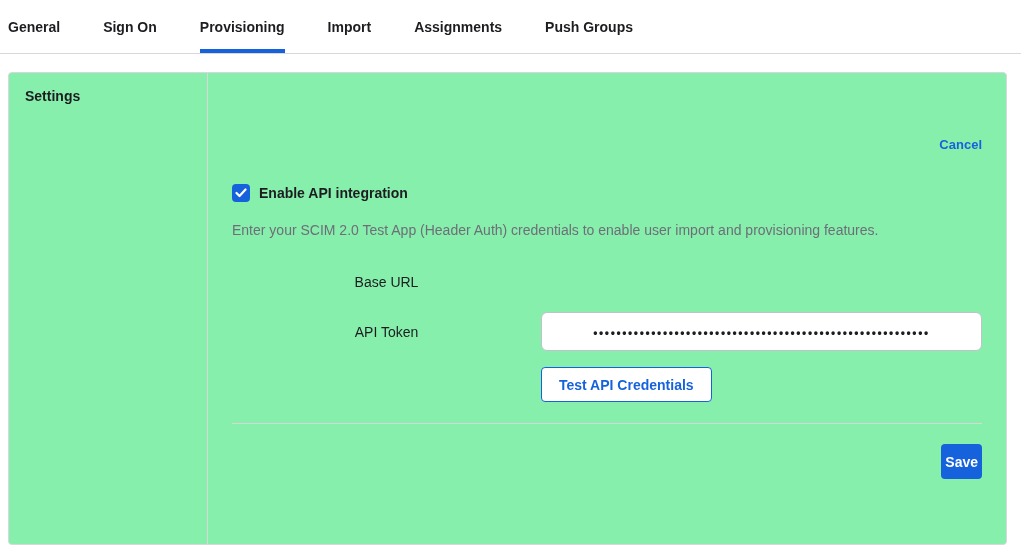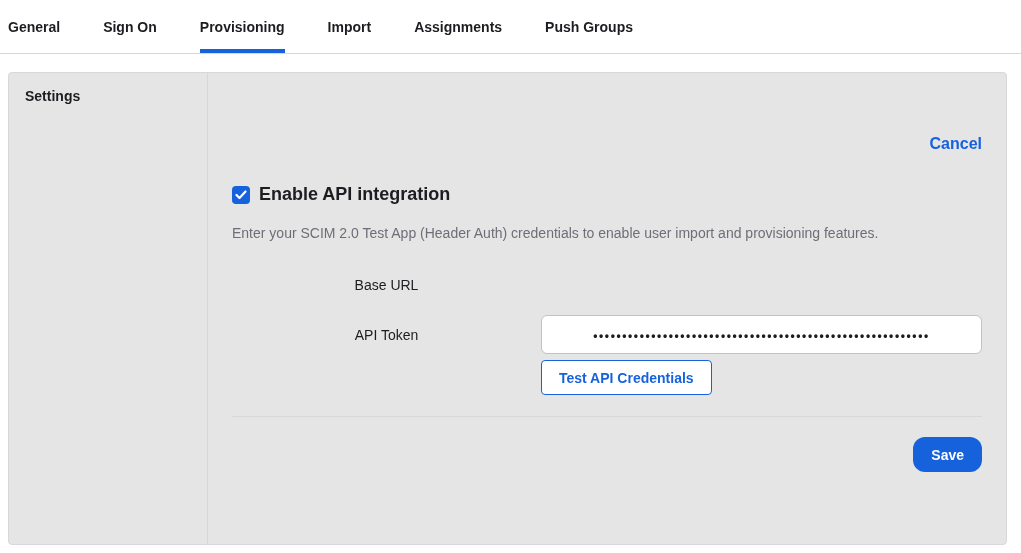--- a/index.html
+++ b/index.html
@@ -32,21 +32,21 @@
   }
   .tab.active { border-bottom-color: #1662dd; }
 
   
   .card {
     margin: 18px 14px 8px 8px;
     height: 473px;
     border: 1px solid #d7d7dc;
     border-radius: 4px;
     display: flex;
-    background: #e5e5e5;
+    background: #86efac;
   }
 
   
   .sidebar {
     width: 199px;
     flex: 0 0 199px;
     border-right: 1px solid #d7d7dc;
   }
   .sidebar-header {
     font-size: 14px;
@@ -66,21 +66,21 @@
     flex: 1;
     padding: 24px 24px 0 24px;
     position: relative;
   }
   .cancel-row {
     margin-top: 38px;
     text-align: right;
   }
   .cancel {
     color: #1662dd;
-    font-size: 16px;
+    font-size: 13px;
     font-weight: 700;
     text-decoration: none;
     cursor: pointer;
   }
 
   .checkbox-row {
     margin-top: 31px;
     display: flex;
     align-items: center;
     gap: 9px;
@@ -90,21 +90,21 @@
     background: #1662dd;
     border-radius: 4px;
     display: inline-flex;
     align-items: center;
     justify-content: center;
     cursor: pointer;
     flex: 0 0 18px;
   }
   .checkbox svg { display: block; }
   .checkbox-label {
-    font-size: 18px;
+    font-size: 14px;
     font-weight: 700;
   }
 
   .description {
     margin-top: 20px;
     font-size: 14px;
     color: #6e6e78;
   }
 
   .field-row {
@@ -149,21 +149,21 @@
     position: absolute;
     right: 9px;
     top: 50%;
     transform: translateY(-50%);
     width: 14px;
     height: 17px;
     background: #54565f;
   }
 
   .test-btn {
-    margin-top: 6px;
+    margin-top: 16px;
     margin-left: 309px;
     height: 35px;
     padding: 0 17px;
     background: #ffffff;
     border: 1px solid #1662dd;
     border-radius: 4px;
     color: #1662dd;
     font-family: "Liberation Sans", sans-serif;
     font-size: 14px;
     font-weight: 700;
@@ -174,24 +174,24 @@
     margin-top: 21px;
     border-top: 1px solid #d7d7dc;
   }
 
   .save-row {
     margin-top: 20px;
     text-align: right;
   }
   .save-btn {
     height: 35px;
-    padding: 0 18px;
+    padding: 0 4px;
     background: #1662dd;
     border: none;
-    border-radius: 12px;
+    border-radius: 4px;
     color: #ffffff;
     font-family: "Liberation Sans", sans-serif;
     font-size: 14px;
     font-weight: 700;
     cursor: pointer;
   }
 </style>
 </head>
 <body>
 

